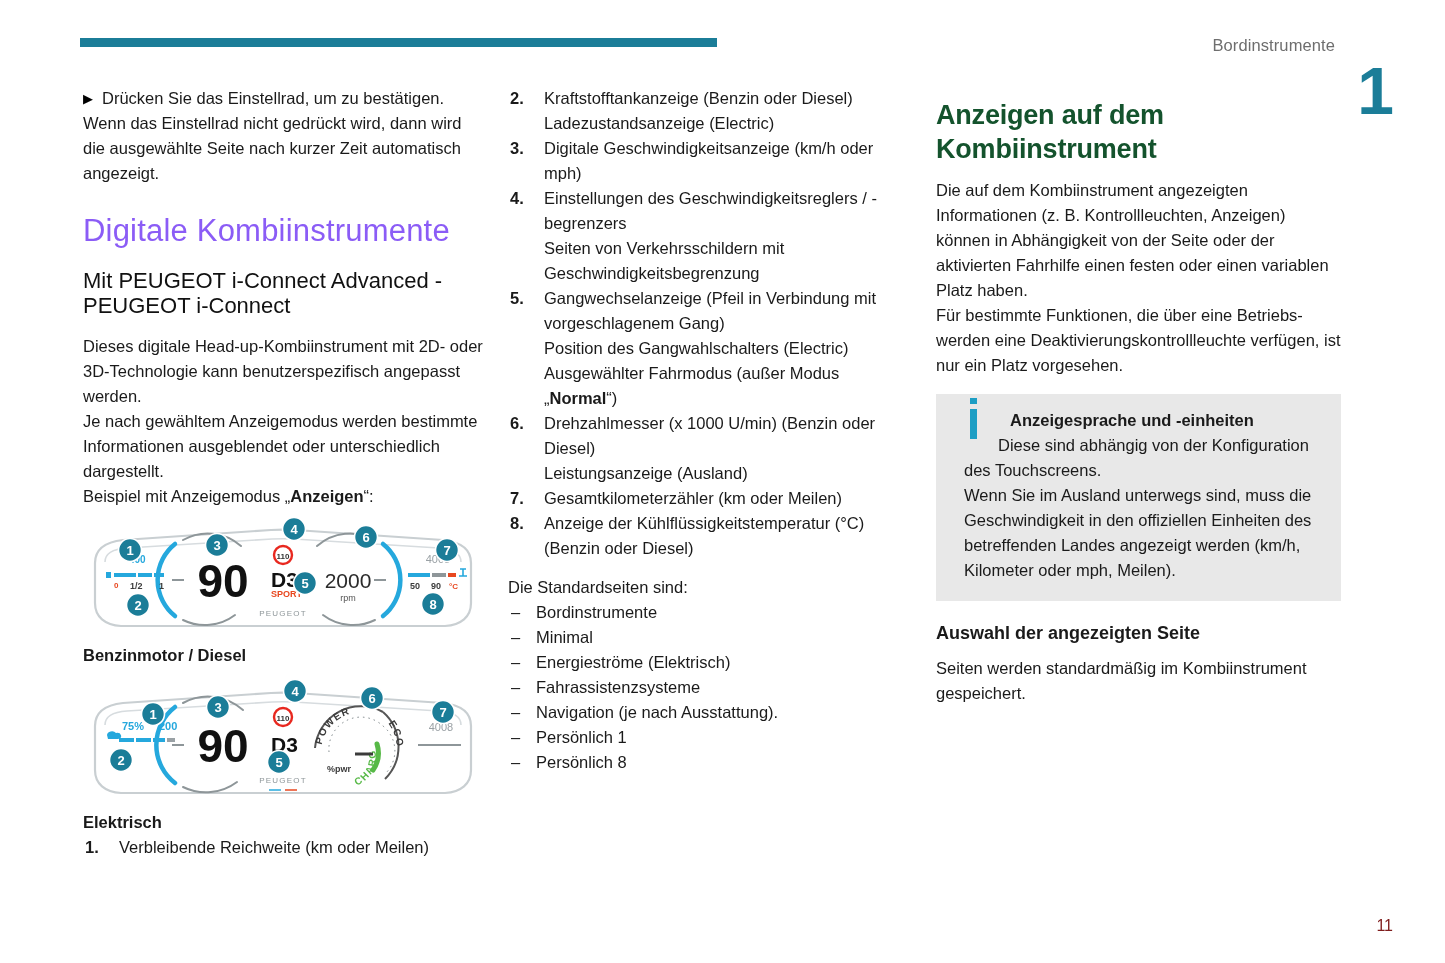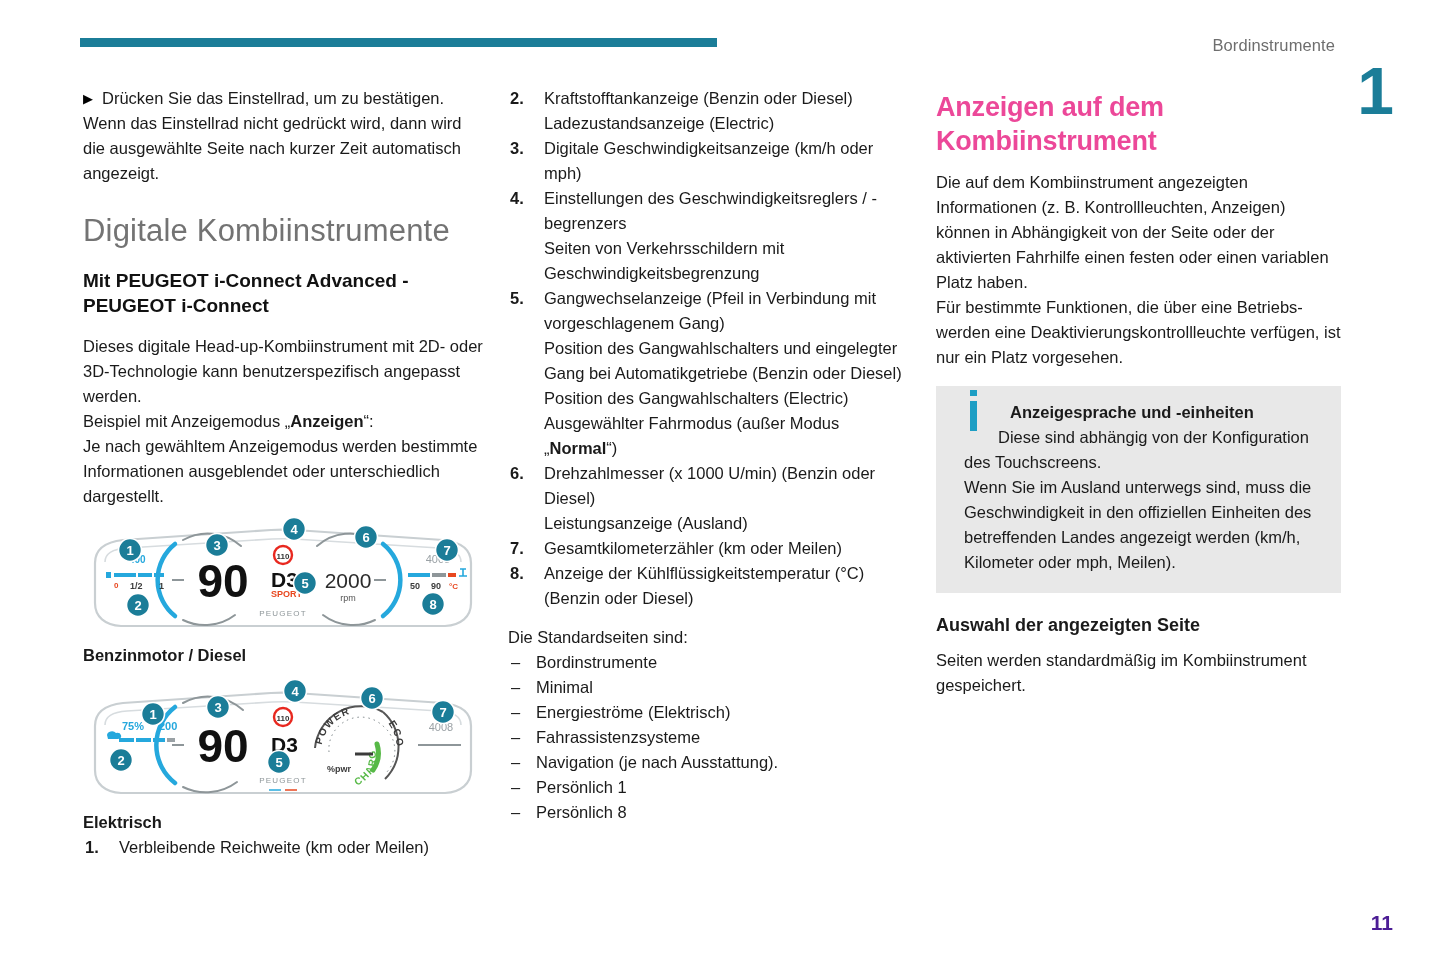--- a/index.html
+++ b/index.html
@@ -41,23 +41,22 @@
     font-size: 66px;
     font-weight: bold;
     color: #1b7d98;
     line-height: 1;
     letter-spacing: -1px;
   }
   .page-number {
     position: absolute;
     right: 52px;
     bottom: 28px;
-    font-size: 21px;
-    color: #4c1d95;
-    font-weight: bold;
+    font-size: 16px;
+    color: #7f1d1d;
   }
 
   
   .col {
     position: absolute;
     top: 86px;
   }
   .col-1 { left: 83px;  width: 400px; }
   .col-2 { left: 508px; width: 405px; }
   .col-3 { left: 936px; width: 405px; }
@@ -76,38 +75,38 @@
     font-size: 13px;
     line-height: 25px;
     vertical-align: 1px;
     margin-right: 9px;
     color: #000;
   }
 
   h1.section-title {
     font-size: 31px;
     font-weight: normal;
-    color: #737373;
+    color: #8b5cf6;
     margin: 26px 0 18px 0;
     line-height: 38px;
     letter-spacing: 0.2px;
   }
   h2.sub-bold {
-    font-size: 19px;
-    font-weight: bold;
+    font-size: 22px;
+    font-weight: normal;
     line-height: 25px;
     margin: 0 0 16px 0;
     color: #111;
   }
   h2.black-head {
     font-size: 27px;
     font-weight: bold;
     line-height: 34px;
-    margin: 4px 0 12px 0;
-    color: #ec4899;
+    margin: 12px 0 12px 0;
+    color: #14532d;
     letter-spacing: -0.2px;
   }
   h3.minor-head {
     font-size: 18px;
     font-weight: bold;
     line-height: 25px;
     margin: 8px 0 10px 0;
   }
   .label-bold {
     font-size: 16.5px;
@@ -203,22 +202,22 @@
   <p class="para arrow-para"><span class="arrow-glyph">▶</span><span>Drücken Sie das Einstellrad, um zu bestätigen. Wenn das Einstellrad nicht gedrückt wird, dann wird die ausgewählte Seite nach kurzer Zeit automatisch angezeigt.</span></p>
 
   <h1 class="section-title">Digitale Kombiinstrumente</h1>
 
   <h2 class="sub-bold">
     <span>Mit PEUGEOT i-Connect Advanced -</span><br>
     <span>PEUGEOT i-Connect</span>
   </h2>
 
   <p class="para">Dieses digitale Head-up-Kombiinstrument mit 2D- oder 3D-Technologie kann benutzerspezifisch angepasst werden.</p>
+  <p class="para">Je nach gewähltem Anzeigemodus werden bestimmte Informationen ausgeblendet oder unterschiedlich dargestellt.</p>
   <p class="para"><span>Beispiel mit Anzeigemodus „</span><b>Anzeigen</b><span>“:</span></p>
-  <p class="para">Je nach gewähltem Anzeigemodus werden bestimmte Informationen ausgeblendet oder unterschiedlich dargestellt.</p>
 
   <div class="dash-fig">
     <svg width="400" height="122" viewBox="0 0 400 122" xmlns="http://www.w3.org/2000/svg">
 
       <path d="M12 48 C12 34 22 27 40 25 L188 15 C196 14.5 204 14.5 212 15 L360 25 C378 27 388 34 388 48 L388 88 C388 102 378 110 362 111 L38 111 C22 110 12 102 12 88 Z" fill="#ffffff" stroke="#c9cfd2" stroke-width="2.2"></path>
       <path d="M22 47 C22 39 30 34 44 33 L189 24 C197 23.6 203 23.6 211 24 L356 33 C370 34 378 39 378 47" fill="none" stroke="#d7dcdf" stroke-width="1.6"></path>
 
       <path d="M92 29 A46 46 0 0 0 92 101" fill="none" stroke="#25a8dd" stroke-width="4.5" stroke-linecap="round"></path>
 
       <path d="M100 25 A50 50 0 0 1 158 31" fill="none" stroke="#8e9699" stroke-width="2" stroke-linecap="round"></path>
@@ -421,21 +420,20 @@
 
     <li>
       <span class="idx">4.</span>
       <span class="sub">Einstellungen des Geschwindigkeitsreglers / -begrenzers</span>
       <span class="sub">Seiten von Verkehrsschildern mit Geschwindigkeitsbegrenzung</span>
     </li>
 
     <li>
       <span class="idx">5.</span>
       <span class="sub">Gangwechselanzeige (Pfeil in Verbindung mit vorgeschlagenem Gang)</span>
-      <span class="sub">Position des Gangwahlschalters und eingelegter Gang bei Automatikgetriebe (Benzin oder Diesel)</span>
       <span class="sub">Position des Gangwahlschalters (Electric)</span>
       <span class="sub"><span>Ausgewählter Fahrmodus (außer Modus „</span><b>Normal</b><span>“)</span></span>
     </li>
 
     <li>
       <span class="idx">6.</span>
       <span class="sub">Drehzahlmesser (x 1000 U/min) (Benzin oder Diesel)</span>
       <span class="sub">Leistungsanzeige (Ausland)</span>
     </li>
 

